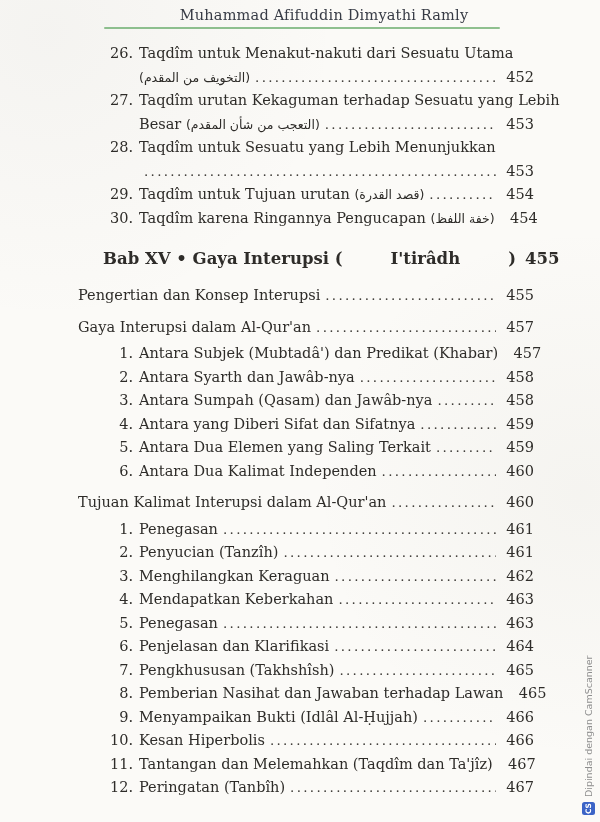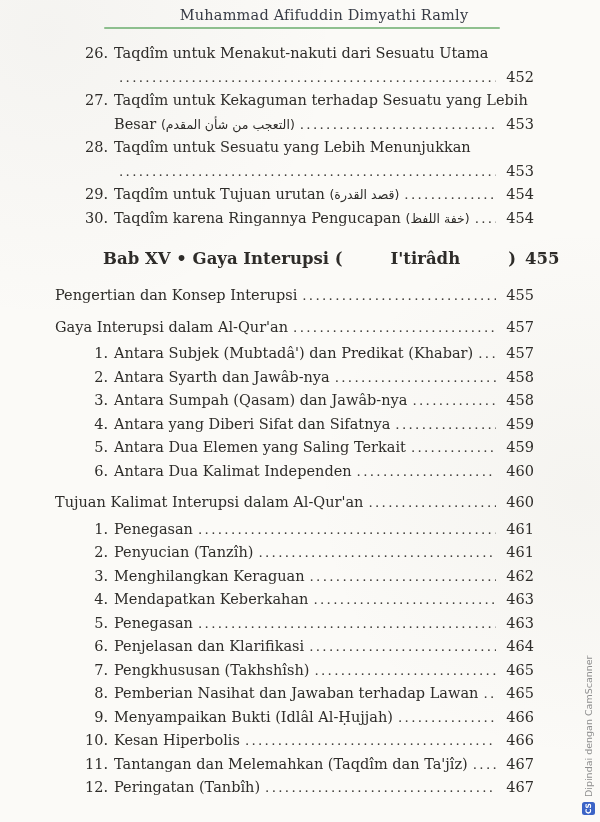--- a/index.html
+++ b/index.html
@@ -22,24 +22,24 @@
   .toc { position:absolute; top:42px; left:55px; width:479px; font-size:14.5px; line-height:23.5px; }
   .entry { }
   .row { display:flex; align-items:baseline; }
   .num { flex:0 0 32px; box-sizing:border-box; text-align:right; padding-right:6px; }
   .txt { white-space:nowrap; }
   .leader {
     flex:1 1 auto; overflow:hidden; white-space:nowrap;
     letter-spacing:2.3px; margin:0 4px 0 5px; color:#3d3a36; font-size:.93em;
   }
   .pg { flex:0 0 34px; text-align:right; }
-  .e-n1, .e-n2, .e-sub { margin-left:27px; }
+  .e-n1, .e-n2, .e-sub { margin-left:52px; }
   .e-chapter { font-weight:bold; font-size:16.5px; line-height:27px; margin-top:15px; margin-bottom:11px; }
   .e-chapter .leader { letter-spacing:2px; }
-  .e-section { margin-top:8px; }
+  .e-section { margin-left:23px; margin-top:8px; }
   .e-section + .e-sub { margin-top:3px; }
   .it { }
   .bd { font-weight:bold;margin-left:48px; }
   .ar { font-family:"DejaVu Sans","Liberation Sans",sans-serif; font-size:12.5px; }
   .wm {
     position:absolute; left:582px; top:815px;
     transform:rotate(-90deg); transform-origin:0 0;
     display:flex; align-items:center; gap:5px; white-space:nowrap;
   }
   .wm-logo {
@@ -60,28 +60,29 @@
 <div class="header-rule"></div>
 
 <div class="toc">
     <div class="entry e-n2">
       <div class="row">
         <span class="num">26.</span>
         <span class="txt"><span class="it">Taqdîm</span><span> untuk Menakut-nakuti dari Sesuatu Utama</span></span>
       </div>
       <div class="row">
         <span class="num"></span>
+        <span class="txt"><span class="ar" dir="rtl">(التخويف من المقدم)</span></span>
         <span class="leader">............................................................................................................................................</span>
         <span class="pg">452</span>
       </div>
     </div>
     <div class="entry e-n2">
       <div class="row">
         <span class="num">27.</span>
-        <span class="txt"><span class="it">Taqdîm</span><span> untuk Kekaguman terhadap Sesuatu yang Lebih</span></span>
+        <span class="txt"><span class="it">Taqdîm</span><span> urutan Kekaguman terhadap Sesuatu yang Lebih</span></span>
       </div>
       <div class="row">
         <span class="num"></span>
         <span class="txt"><span>Besar </span><span class="ar" dir="rtl">(التعجب من شأن المقدم)</span></span>
         <span class="leader">............................................................................................................................................</span>
         <span class="pg">453</span>
       </div>
     </div>
     <div class="entry e-n2">
       <div class="row">

